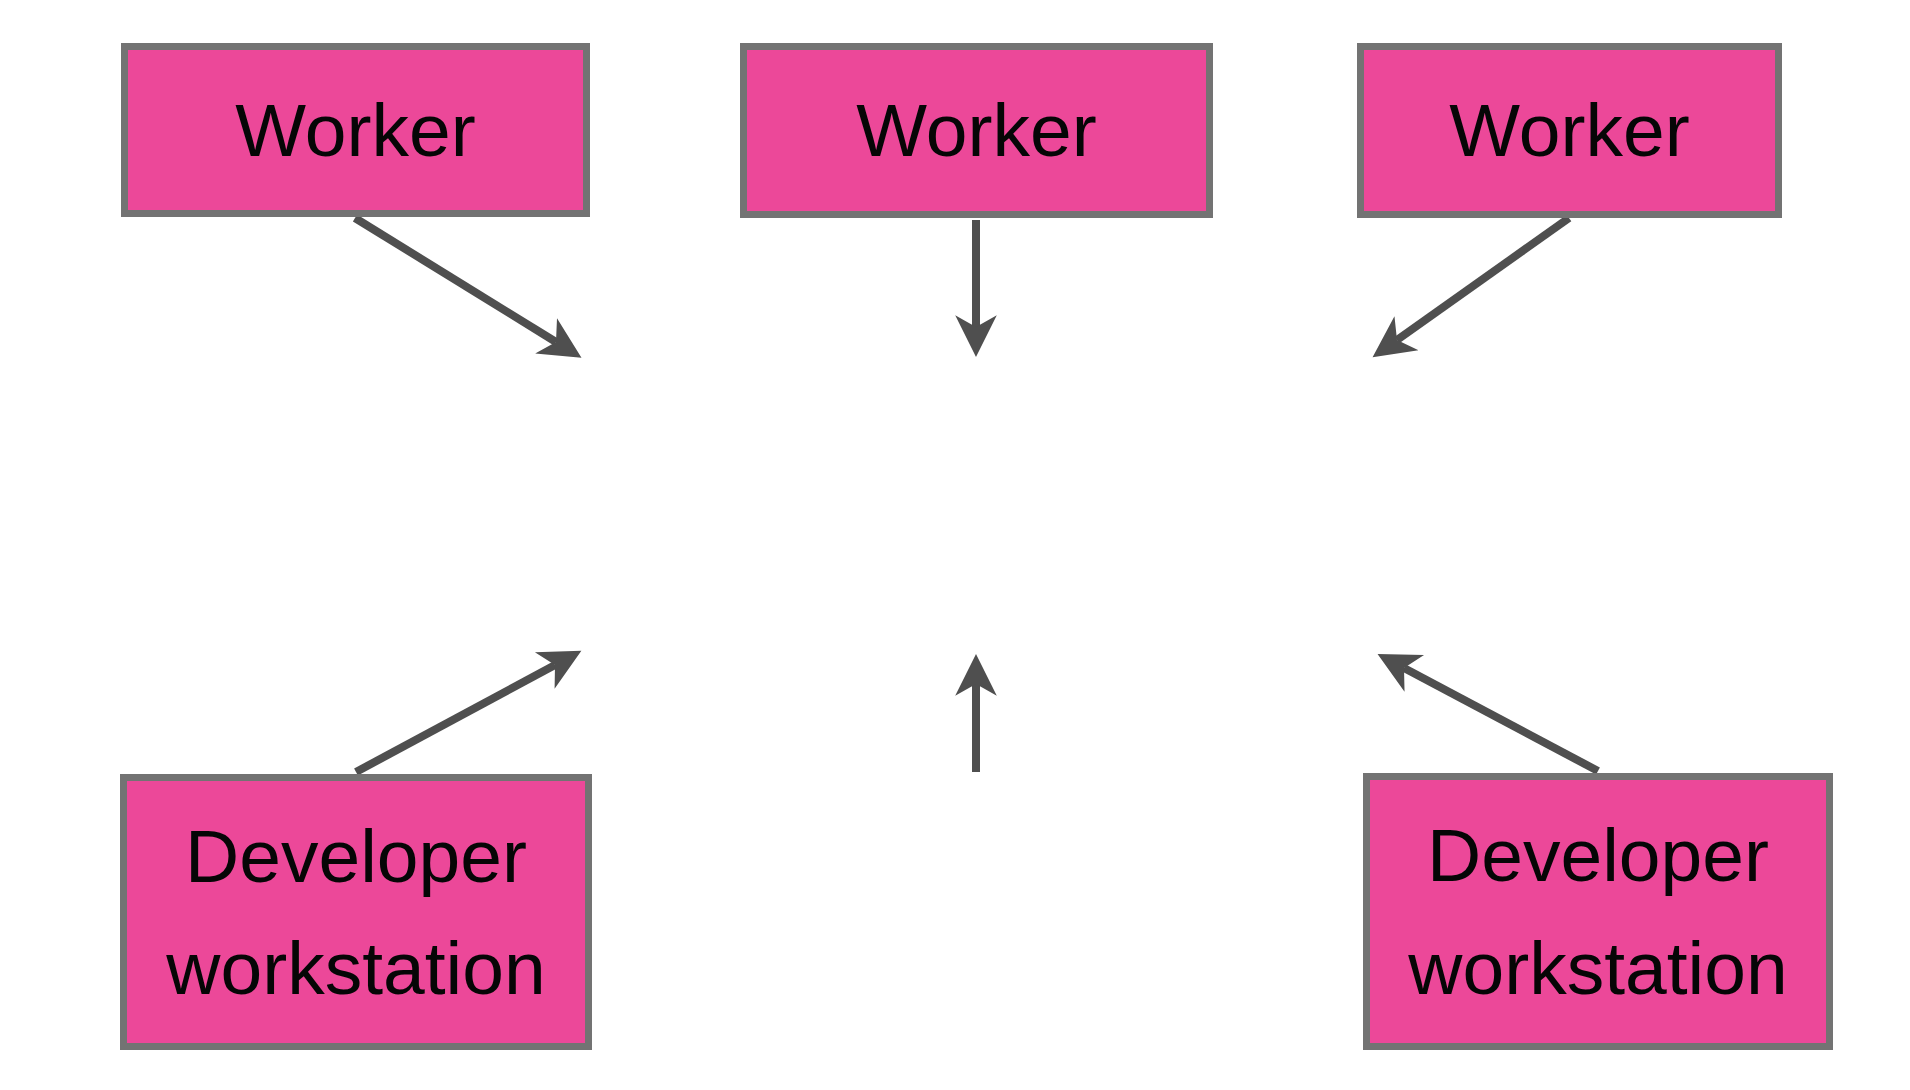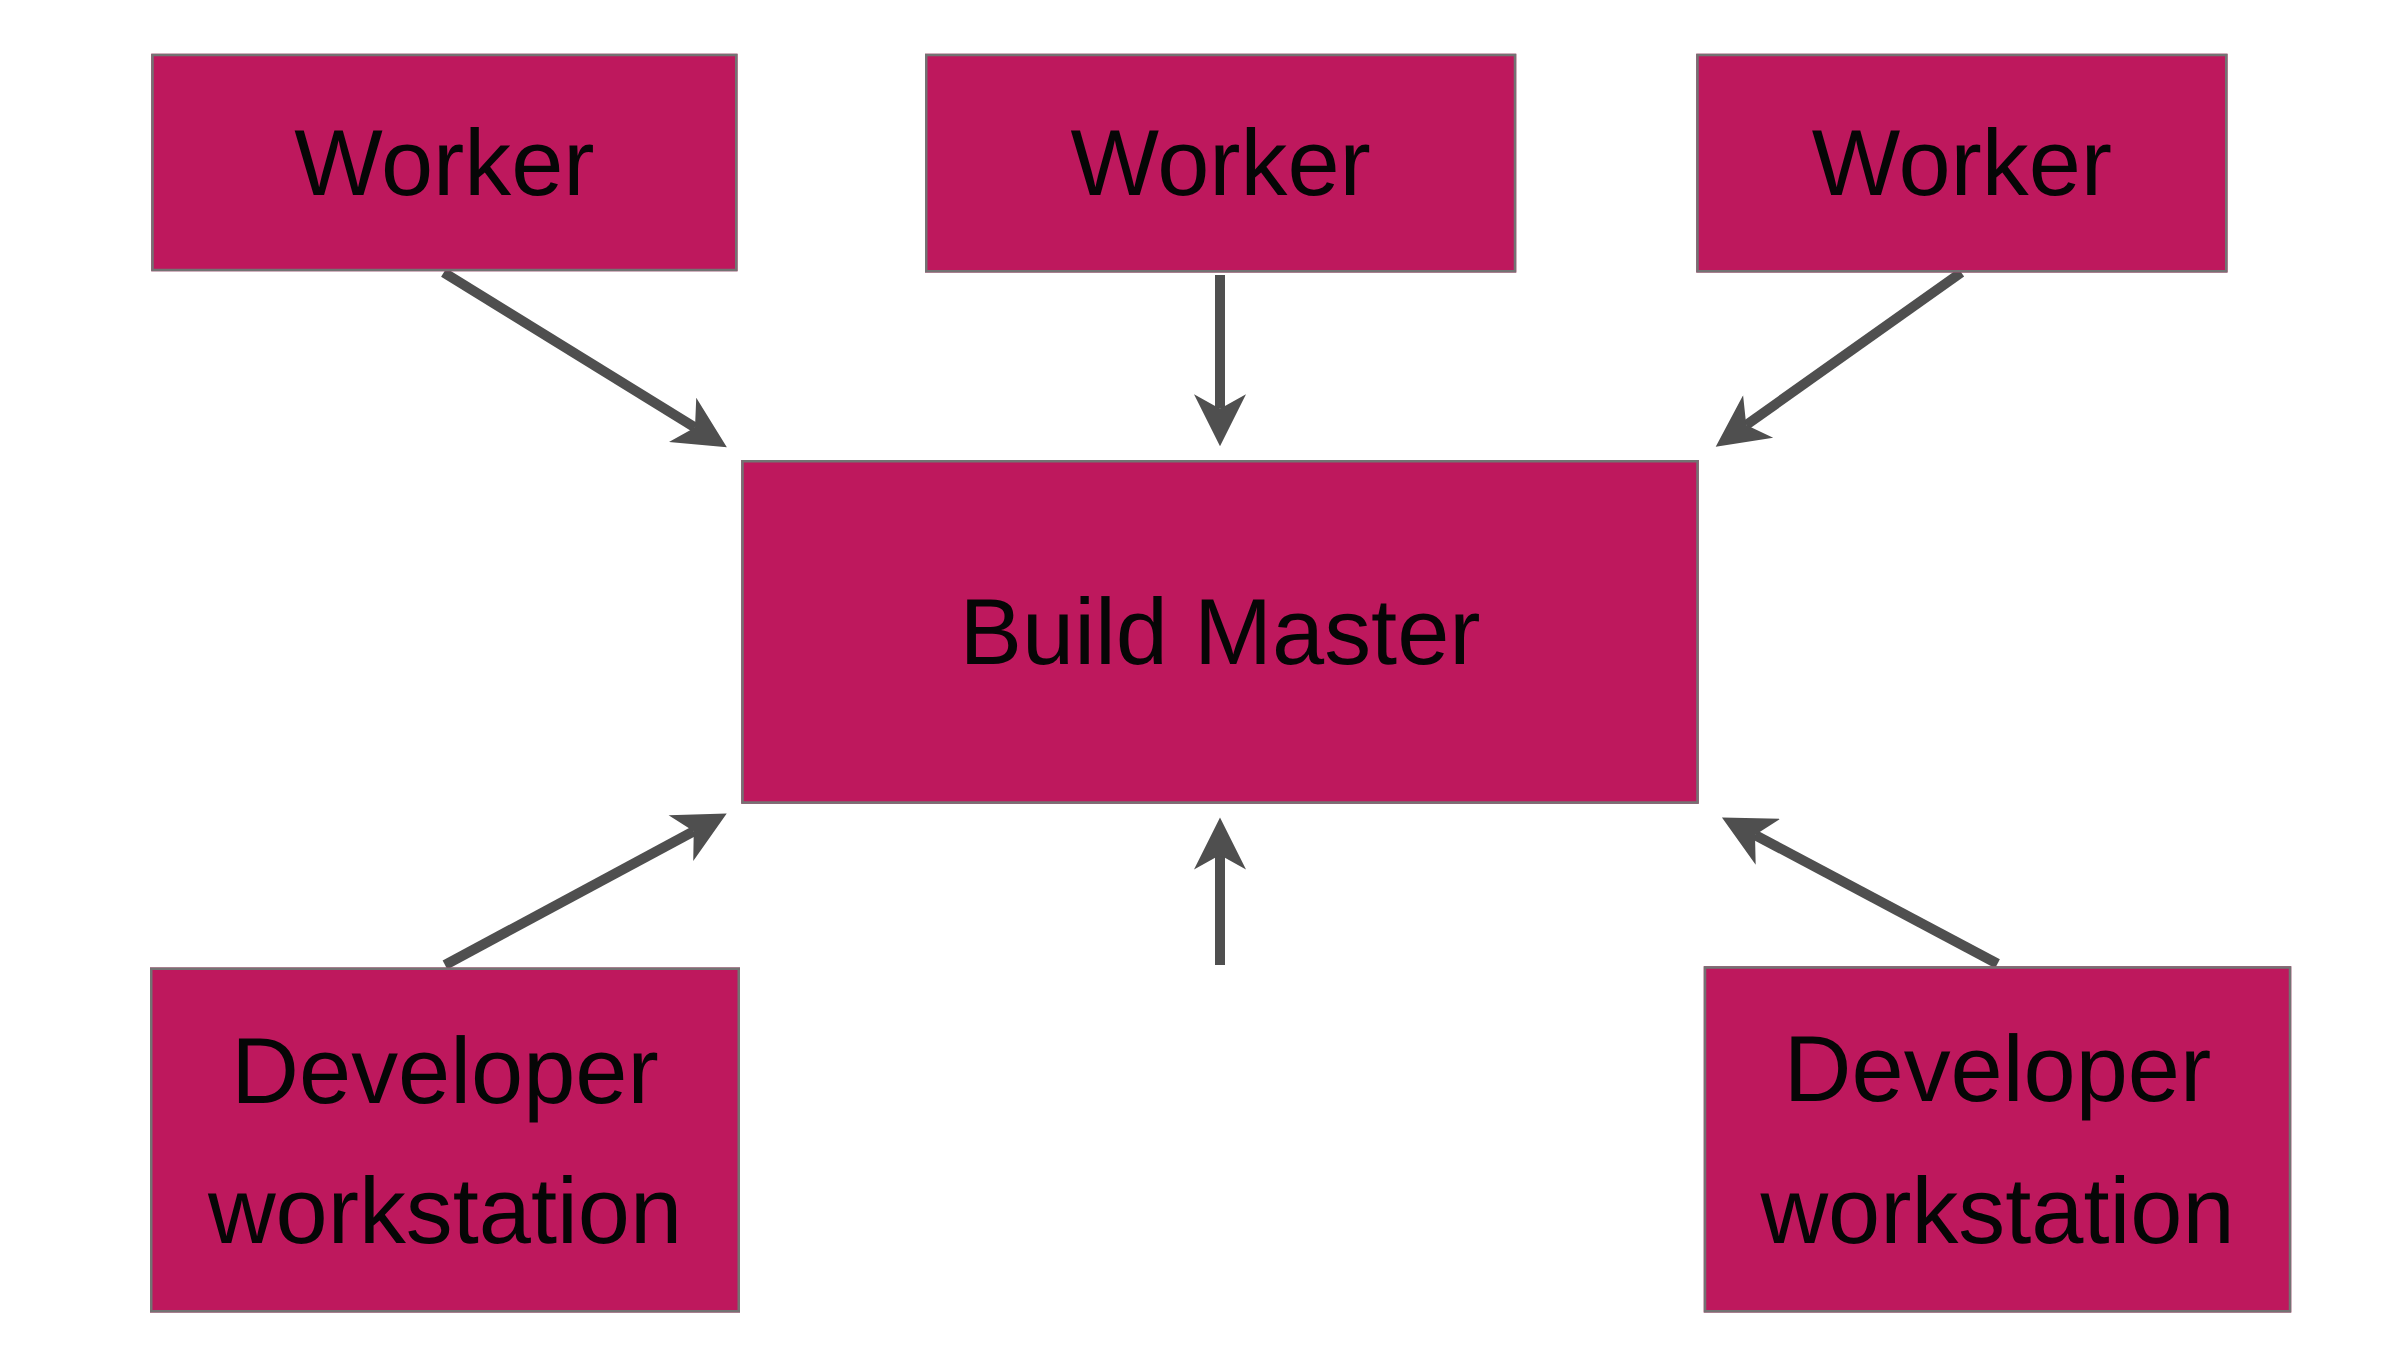--- a/index.html
+++ b/index.html
@@ -19,22 +19,22 @@
     position: absolute;
     left: 0;
     top: 0;
     width: 1910px;
     height: 1090px;
     pointer-events: none;
   }
   .node {
     position: absolute;
     box-sizing: border-box;
-    background: #be185d;
-    border: 2px solid #737373;
+    background: #ec4899;
+    border: 7px solid #737373;
     display: flex;
     align-items: center;
     justify-content: center;
     text-align: center;
   }
   .node .label {
     font-size: 75px;
     line-height: 1.5;
     color: #060606;
     letter-spacing: 0px;
@@ -75,23 +75,20 @@
   </div>
 
   <div class="node" id="node-worker-2">
     <span class="label">Worker</span>
   </div>
 
   <div class="node" id="node-worker-3">
     <span class="label">Worker</span>
   </div>
 
-  <div class="node" id="node-build-master">
-    <span class="label">Build Master</span>
-  </div>
 
   <div class="node" id="node-dev-left">
     <span class="label">Developer workstation</span>
   </div>
 
 
   <div class="node" id="node-dev-right">
     <span class="label">Developer workstation</span>
   </div>
 

